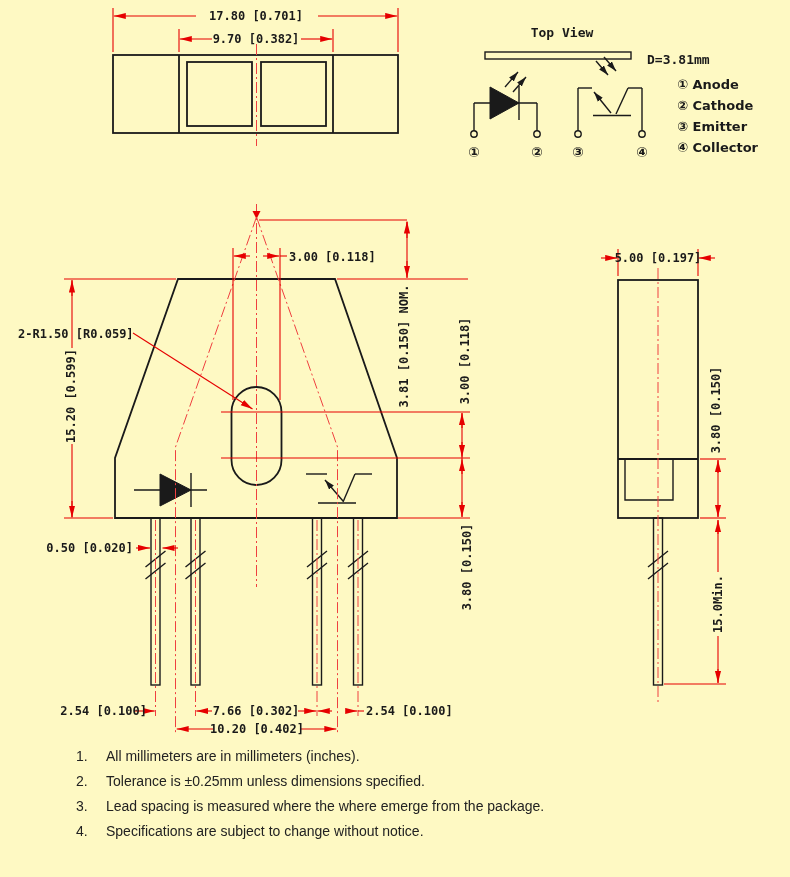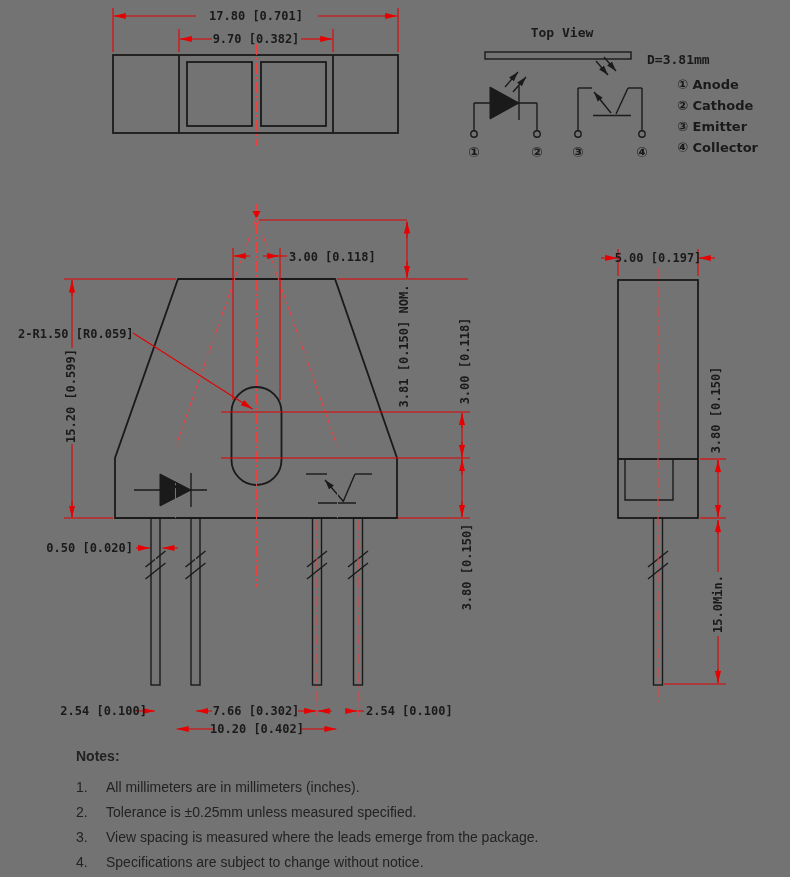--- a/index.html
+++ b/index.html
@@ -1,16 +1,16 @@
 <!DOCTYPE html>
 <html><head>
 <meta charset="utf-8">
 <style>
   html,body { margin:0; padding:0; background:#ffffff; }
-  .page { position:relative; width:790px; height:877px; background:#737373; overflow:hidden;
+  .page { position:relative; width:790px; height:877px; background:#fef9c3; overflow:hidden;
           font-family:"DejaVu Sans Mono", monospace; }
   svg { position:absolute; left:0; top:0; }
   
   .k  { stroke:#1a1a1a; fill:none; stroke-width:1.8; }
   .k2 { stroke:#1a1a1a; fill:none; stroke-width:1.4; }
   .r  { stroke:#e60000; fill:none; stroke-width:1.1; }
   .rc { stroke:#ef4040; fill:none; stroke-width:1;   stroke-dasharray:11 3 2 3; }
   .dt  { font:bold 12px "DejaVu Sans Mono", monospace; fill:#1a1a1a; }
   .dt2 { font:bold 13px "DejaVu Sans Mono", monospace; fill:#1a1a1a; }
   .gl  { font:bold 13px "DejaVu Sans", sans-serif; fill:#1a1a1a; }
@@ -227,32 +227,31 @@
     <line class="r" x1="718" y1="520" x2="718" y2="572"></line>
     <line class="r" x1="718" y1="636" x2="718" y2="683"></line>
     <line class="r" x1="718" y1="534" x2="718" y2="520.2" marker-end="url(#ar)"></line>
     <line class="r" x1="718" y1="669" x2="718" y2="682.8" marker-end="url(#ar)"></line>
     <line class="r" x1="664" y1="684" x2="726" y2="684"></line>
     <text class="dt" transform="rotate(-90 718 604)" x="718" y="608" text-anchor="middle">15.0Min.</text>
   </g>
 </svg>
 
 <div class="notes">
-  <div class="notes-title">Notes:</div>
   <div class="note-row">
     <span class="note-num">1.</span>
     <span class="note-text">All millimeters are in millimeters (inches).</span>
   </div>
   <div class="note-row">
     <span class="note-num">2.</span>
-    <span class="note-text">Tolerance is ±0.25mm unless measured specified.</span>
+    <span class="note-text">Tolerance is ±0.25mm unless dimensions specified.</span>
   </div>
   <div class="note-row">
     <span class="note-num">3.</span>
-    <span class="note-text">View spacing is measured where the leads emerge from the package.</span>
+    <span class="note-text">Lead spacing is measured where the where emerge from the package.</span>
   </div>
   <div class="note-row">
     <span class="note-num">4.</span>
     <span class="note-text">Specifications are subject to change without notice.</span>
   </div>
 </div>
 
 </div>
 
 </body></html>

